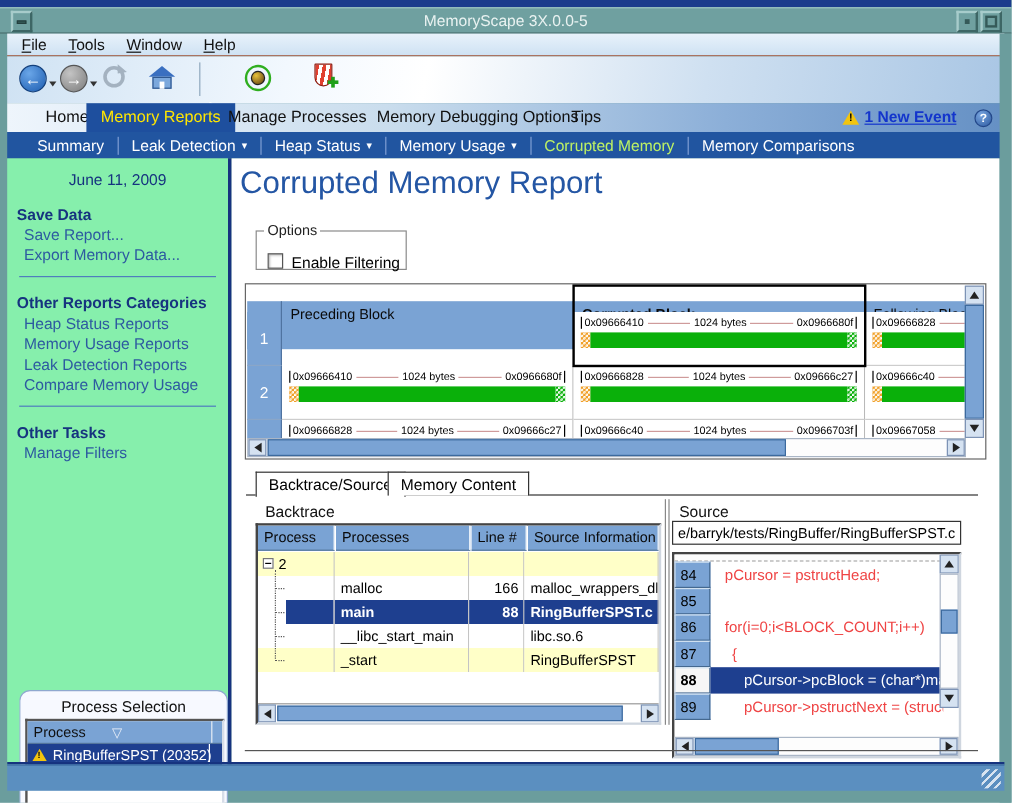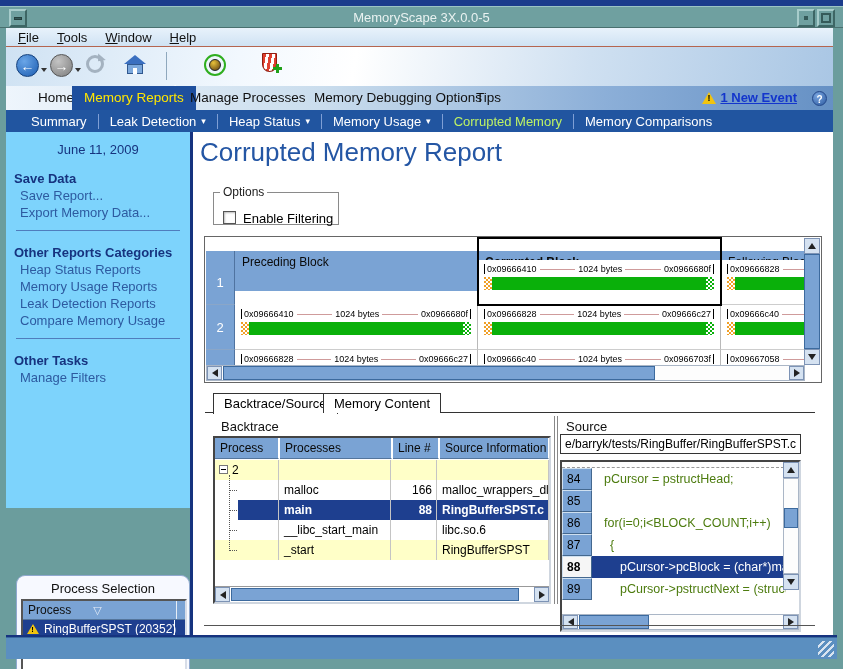--- a/index.html
+++ b/index.html
@@ -71,21 +71,21 @@
 
   
   .subnav { position:absolute; left:6px; top:110px; width:831px; height:22px; background:#2155a0;
             display:flex; align-items:center; padding-left:14px; }
   .subnav-item { display:flex; align-items:center; gap:5px; color:#fff; font-size:13px; padding:0 11px; height:15px; }
   .subnav-item + .subnav-item { border-left:1px solid #7f9fd5; }
   .subnav-item.active { color:#bef264; }
   .subnav-item .caret { font-size:9px; color:#fff; }
 
   
-  .sidebar { position:absolute; left:6px; top:132px; width:184px; height:376px; background:#7dd3fc; }
+  .sidebar { position:absolute; left:6px; top:132px; width:184px; height:505px; background:#86efac; }
   .side-divider { position:absolute; left:190px; top:132px; width:3px; height:505px; background:#16337f; }
   .side-date { margin-top:10px; text-align:center; font-size:13px; color:#16337f; }
   .side-sec-title { margin:14px 0 2px 8px; font-size:13px; font-weight:bold; color:#16337f; }
   .side-link { margin-left:14px; margin-top:2px; font-size:13px; color:#2d5aa0; cursor:pointer; }
   .side-hr { margin:10px 10px 0 10px; border-top:1px solid #4f7dbd; }
 
   
   .proc-panel { position:absolute; left:10px; top:443px; width:174px; height:194px; background:#f7f9ff;
                 border:1px solid #8fa8cf; border-bottom:none; border-radius:9px 9px 0 0; }
   .proc-title { text-align:center; font-size:13px; color:#111; margin-top:5px; }
@@ -177,21 +177,21 @@
               border-left:1px solid #888; border-right:1px solid #888; }
   .src-path { position:absolute; left:367px; top:302px; width:241px; height:20px; border:1px solid #333;
               background:#fff; font-size:12px; line-height:18px; padding-left:4px; overflow:hidden; white-space:nowrap; }
   .src-box { position:absolute; left:367px; top:328px; width:241px; height:172px; border:2px solid;
              border-color:#444 #cfd6df #cfd6df #444; background:#fff; overflow:hidden; }
   .src-partial { position:absolute; left:0; top:0; width:222px; height:6px; border-bottom:1px dashed #999; background:#fdfdfd; }
   .src-row { position:absolute; left:0; width:224px; height:22px; display:flex; }
   .gut { width:30px; height:22px; background:#7aa3d4; border:1px solid; border-color:#cfe0f0 #44688f #44688f #cfe0f0;
          font-size:12px; color:#000; line-height:20px; padding-left:4px; }
   .gut.cur { background:#f6f6f6; font-weight:bold; }
-  .code { flex:1; font-size:12.5px; color:#4d7c0f; line-height:22px; white-space:pre; overflow:hidden; }
+  .code { flex:1; font-size:12.5px; color:#ef4444; line-height:22px; white-space:pre; overflow:hidden; }
   .code.sel { background:#1e3f8f; color:#fff; }
 
   
   .main-bborder { position:absolute; left:6px; top:635px; width:831px; height:2px; background:#16337f; }
   .bottombar { position:absolute; left:6px; top:637px; width:831px; height:22px; background:#5b8fc0; border-top:1px solid #39699f; }
   .grip { position:absolute; right:3px; bottom:2px; width:16px; height:16px;
           background:repeating-linear-gradient(135deg,transparent 0 3px,#d8e4f0 3px 5px); }
   .right-frame { position:absolute; left:833px; top:28px; width:10px; height:641px; background:#6b9d9d; }
 </style>
 </head>

